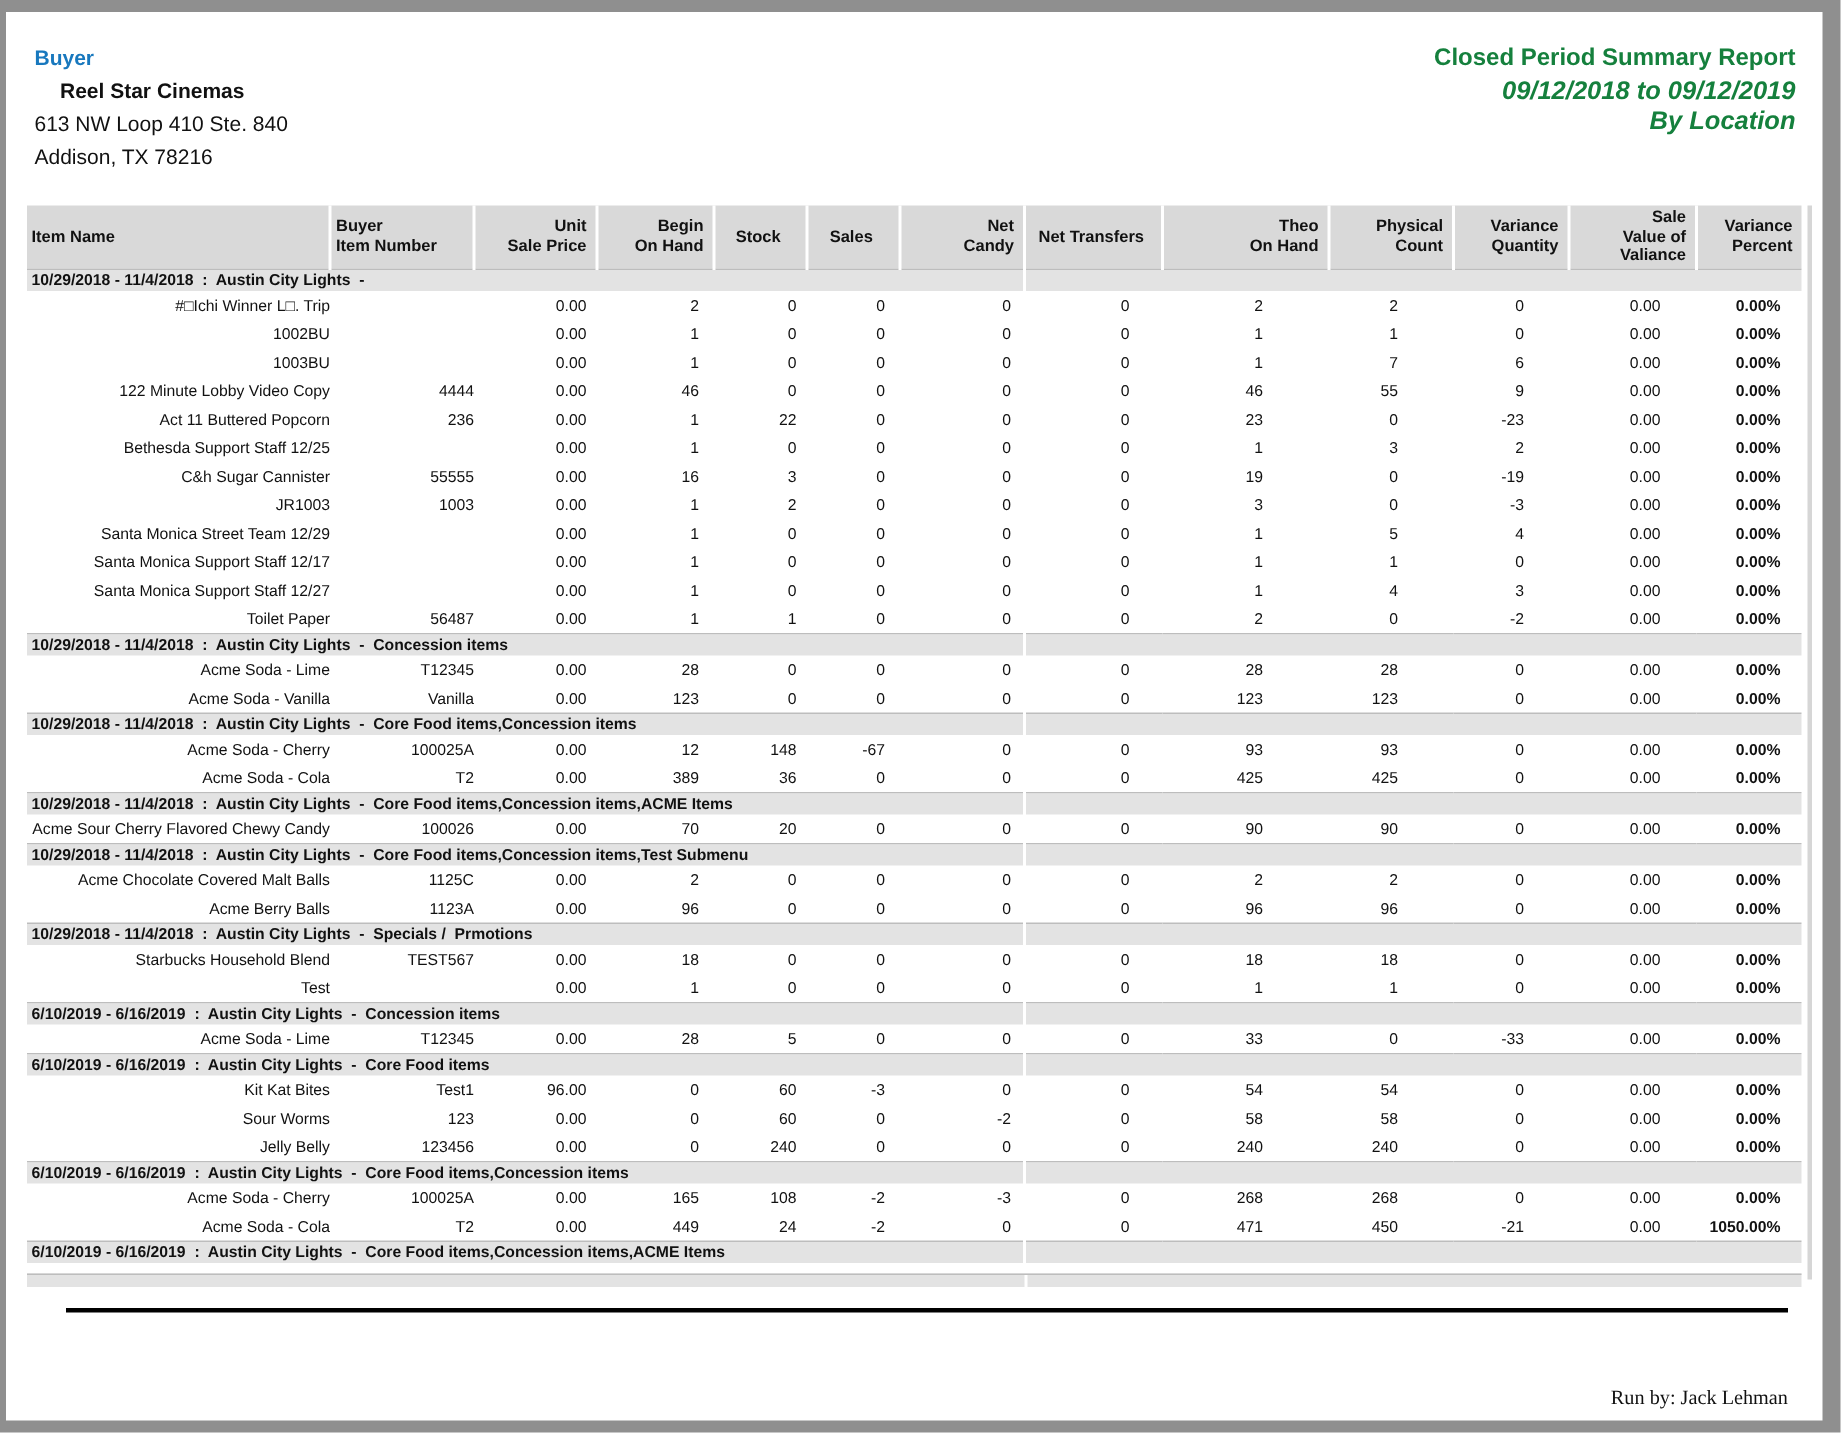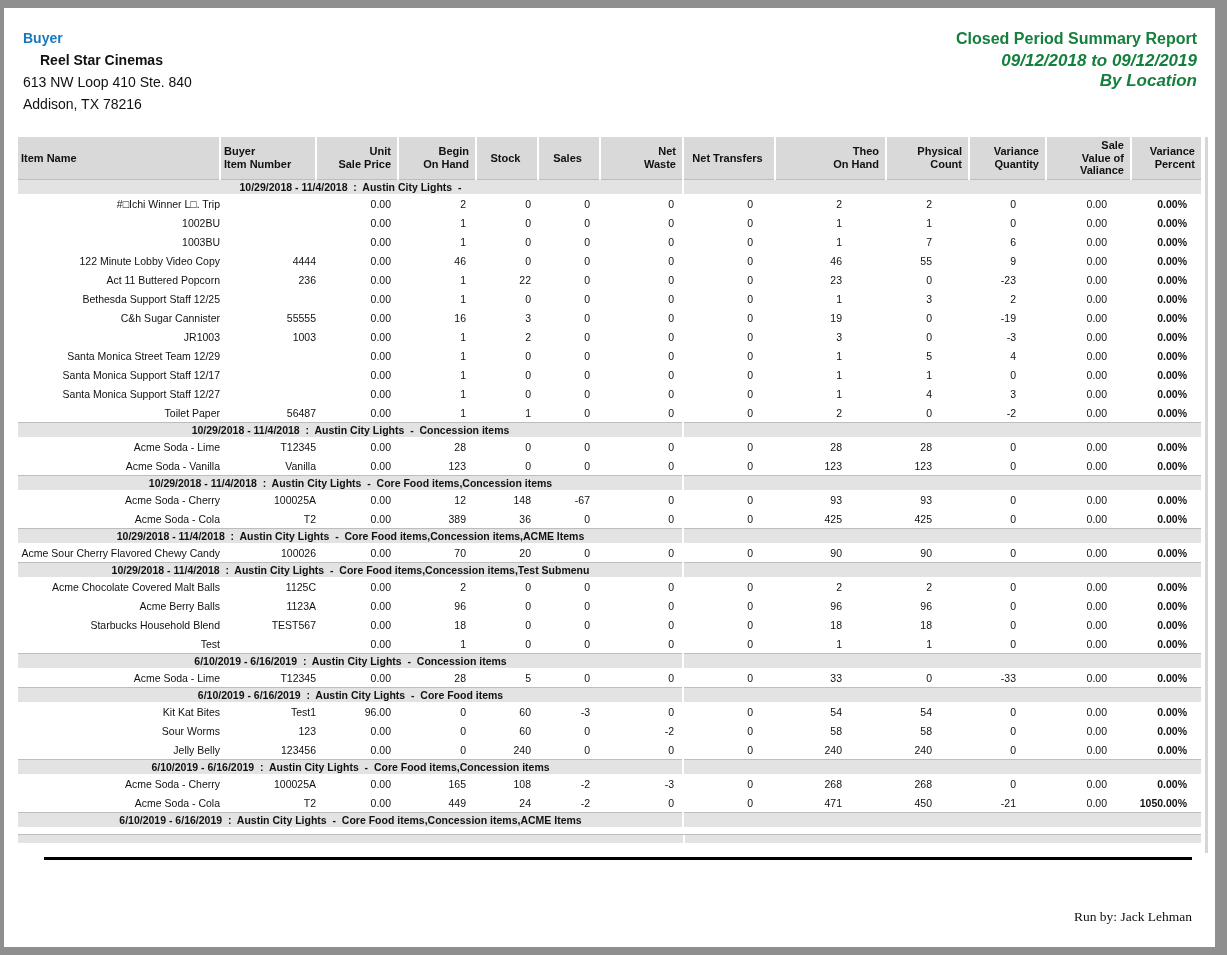--- a/index.html
+++ b/index.html
@@ -55,21 +55,20 @@
   tr.group td {
     background: #e3e3e3;
     border-top: 1px solid #bdbdbd;
     font-weight: bold;
     font-size: 10.5px;
     height: 15px;
     white-space: pre;
     overflow: hidden;
     padding: 1px 2px 1px 3px;
     vertical-align: middle;
-    text-align: center;
   }
   tr.group td.group-right { border-left: 2px solid #ffffff; }
   tr.data td {
     height: 19px;
     vertical-align: middle;
     white-space: pre;
     overflow: hidden;
     text-align: right;
     padding: 0;
   }
@@ -164,21 +163,21 @@
         <th>Item Name</th>
         <th>Buyer
 Item Number</th>
         <th>Unit
 Sale Price</th>
         <th>Begin
 On Hand</th>
         <th>Stock</th>
         <th>Sales</th>
         <th>Net
-Waste</th>
+Candy</th>
         <th>Net Transfers</th>
         <th>Theo
 On Hand</th>
         <th>Physical
 Count</th>
         <th>Variance
 Quantity</th>
         <th>Sale
 Value of
 Valiance</th>
@@ -485,20 +484,24 @@
           <td>0</td>
           <td>0</td>
           <td>0</td>
           <td>0</td>
           <td>96</td>
           <td>96</td>
           <td>0</td>
           <td>0.00</td>
           <td>0.00%</td>
         </tr>
+        <tr class="group">
+          <td colspan="7" class="group-label">10/29/2018 - 11/4/2018  :  Austin City Lights  -  Specials /  Prmotions</td>
+          <td colspan="6" class="group-right"></td>
+        </tr>
         <tr class="data">
           <td>Starbucks Household Blend</td>
           <td>TEST567</td>
           <td>0.00</td>
           <td>18</td>
           <td>0</td>
           <td>0</td>
           <td>0</td>
           <td>0</td>
           <td>18</td>

